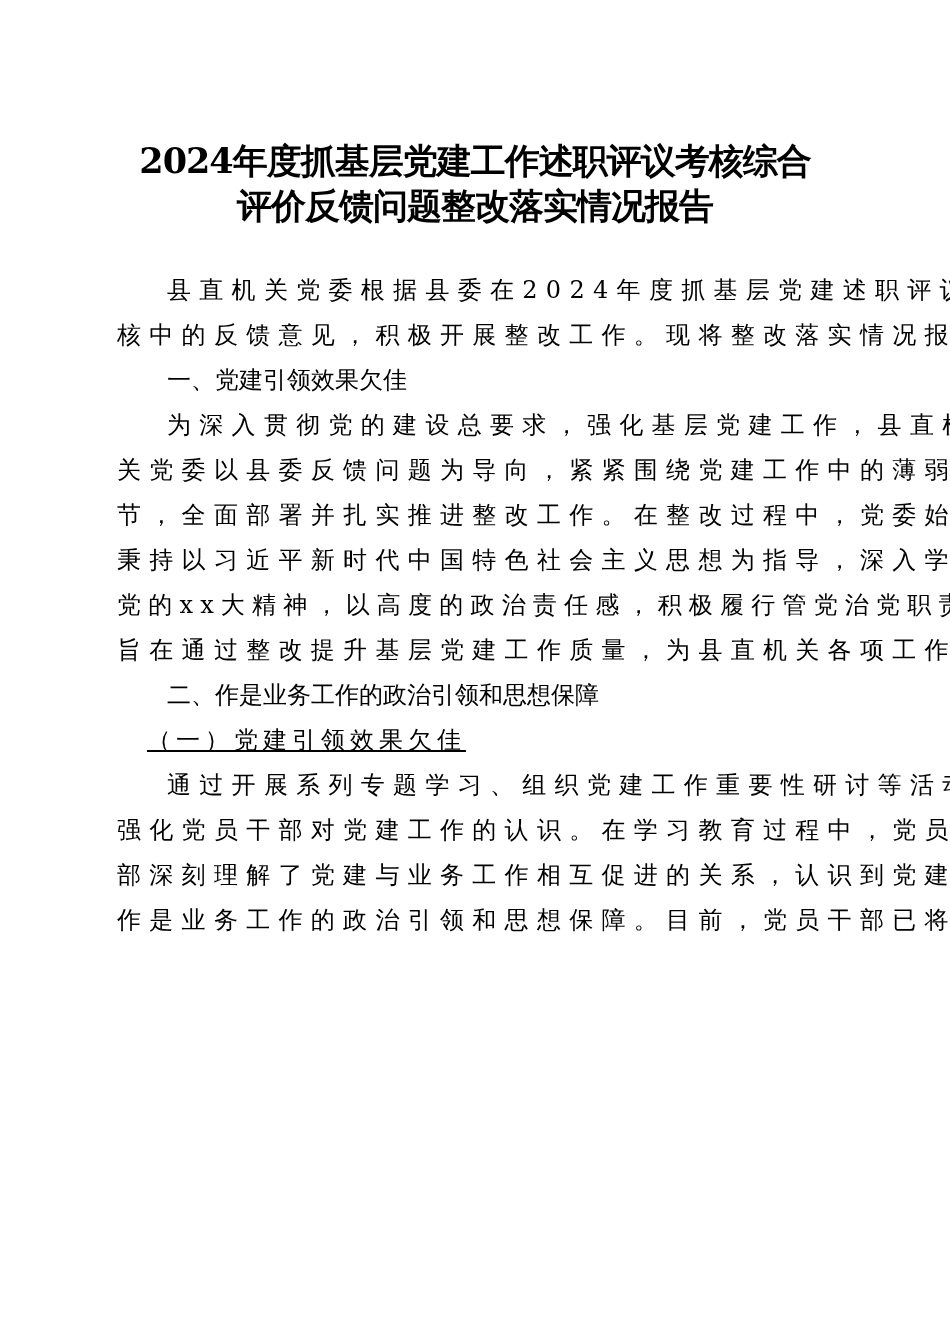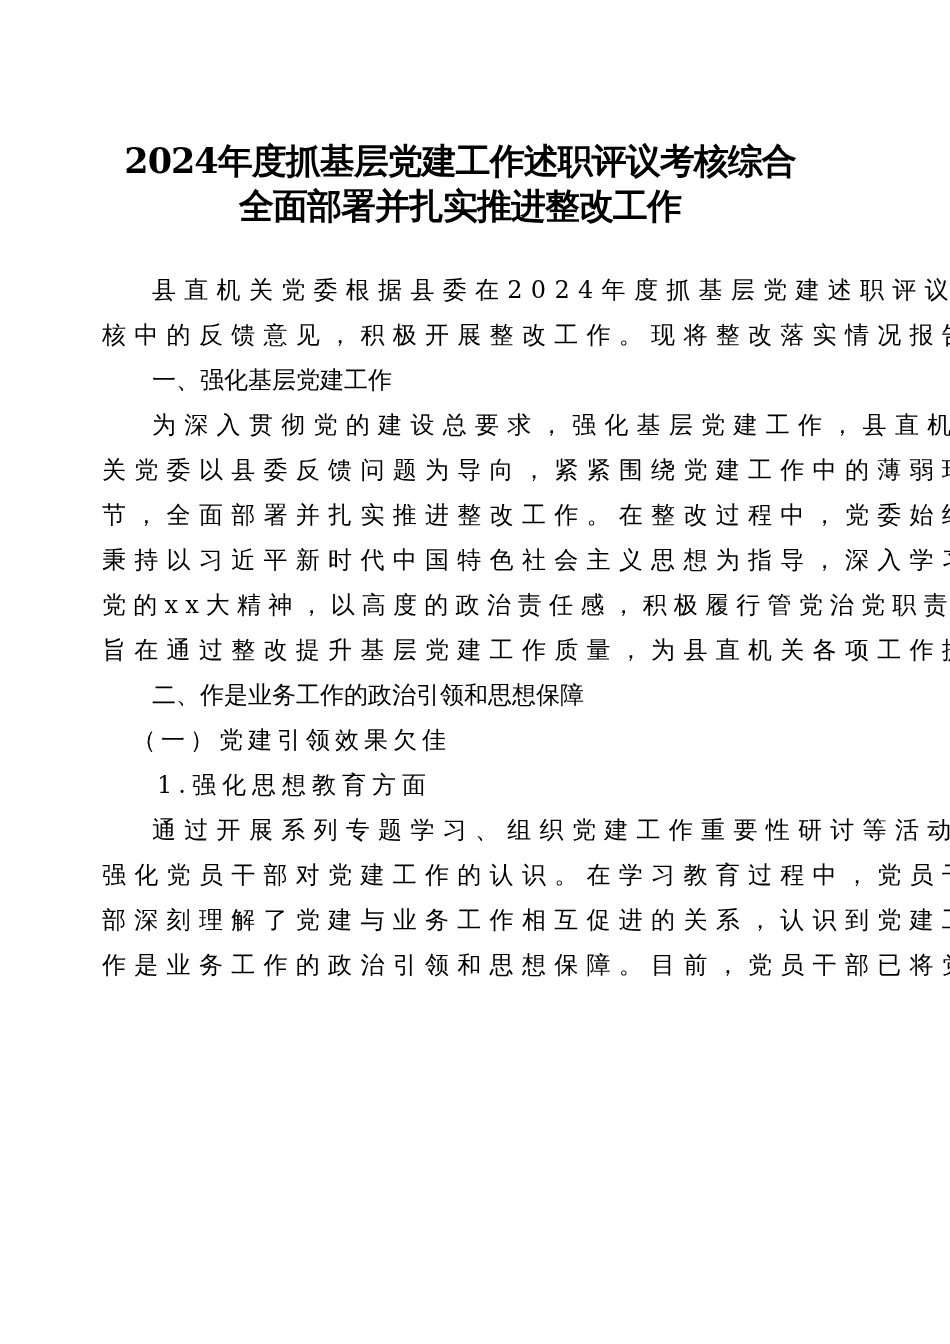--- a/index.html
+++ b/index.html
@@ -9,21 +9,21 @@
     }
     body {
       width: 950px;
       height: 1344px;
       position: relative;
       overflow: hidden;
       color: #000000;
     }
     .page {
       position: absolute;
-      left: 102px;
+      left: 117px;
       top: 138px;
       width: 716px;
     }
     .title {
       font-family: "DejaVu Serif", "Liberation Serif", serif;
       font-weight: bold;
       font-size: 35px;
       line-height: 45px;
       text-align: center;
       margin: 0;
@@ -62,46 +62,45 @@
     }
     .plain.indent { padding-left: 50px; }
   </style>
 </head>
 <body>
 
 <div class="page">
 
   <h1 class="title">
     <span class="line">2024年度抓基层党建工作述职评议考核综合</span>
-    <span class="line">全面部署并扎实推进整改工作</span>
+    <span class="line">评价反馈问题整改落实情况报告</span>
   </h1>
 
   <div class="body-text">
 
     <div class="intro">
       <span class="plain indent">县直机关党委根据县委在2024年度抓基层党建述职评议考</span>
       <span class="plain">核中的反馈意见，积极开展整改工作。现将整改落实情况报告</span>
     </div>
 
-    <div class="h1">一、强化基层党建工作</div>
+    <div class="h1">一、党建引领效果欠佳</div>
 
     <div>
       <span class="plain indent">为深入贯彻党的建设总要求，强化基层党建工作，县直机</span>
       <span class="plain">关党委以县委反馈问题为导向，紧紧围绕党建工作中的薄弱环</span>
       <span class="plain">节，全面部署并扎实推进整改工作。在整改过程中，党委始终</span>
       <span class="plain">秉持以习近平新时代中国特色社会主义思想为指导，深入学习</span>
       <span class="plain" style="letter-spacing:7.2px;">党的xx大精神，以高度的政治责任感，积极履行管党治党职责，</span>
       <span class="plain">旨在通过整改提升基层党建工作质量，为县直机关各项工作提</span>
     </div>
 
     <div class="h1">二、作是业务工作的政治引领和思想保障</div>
 
-    <div class="h2" style="padding-left:30px;">（一）党建引领效果欠佳</div>
+    <div class="h2" style="padding-left:30px;text-decoration:underline;">（一）党建引领效果欠佳</div>
 
-    <div class="h3" style="padding-left:55px;">1.强化思想教育方面</div>
 
     <div>
       <span class="plain indent">通过开展系列专题学习、组织党建工作重要性研讨等活动</span>
       <span class="plain">强化党员干部对党建工作的认识。在学习教育过程中，党员干</span>
       <span class="plain">部深刻理解了党建与业务工作相互促进的关系，认识到党建工</span>
       <span class="plain">作是业务工作的政治引领和思想保障。目前，党员干部已将党</span>
     </div>
 
   </div>
 </div>

